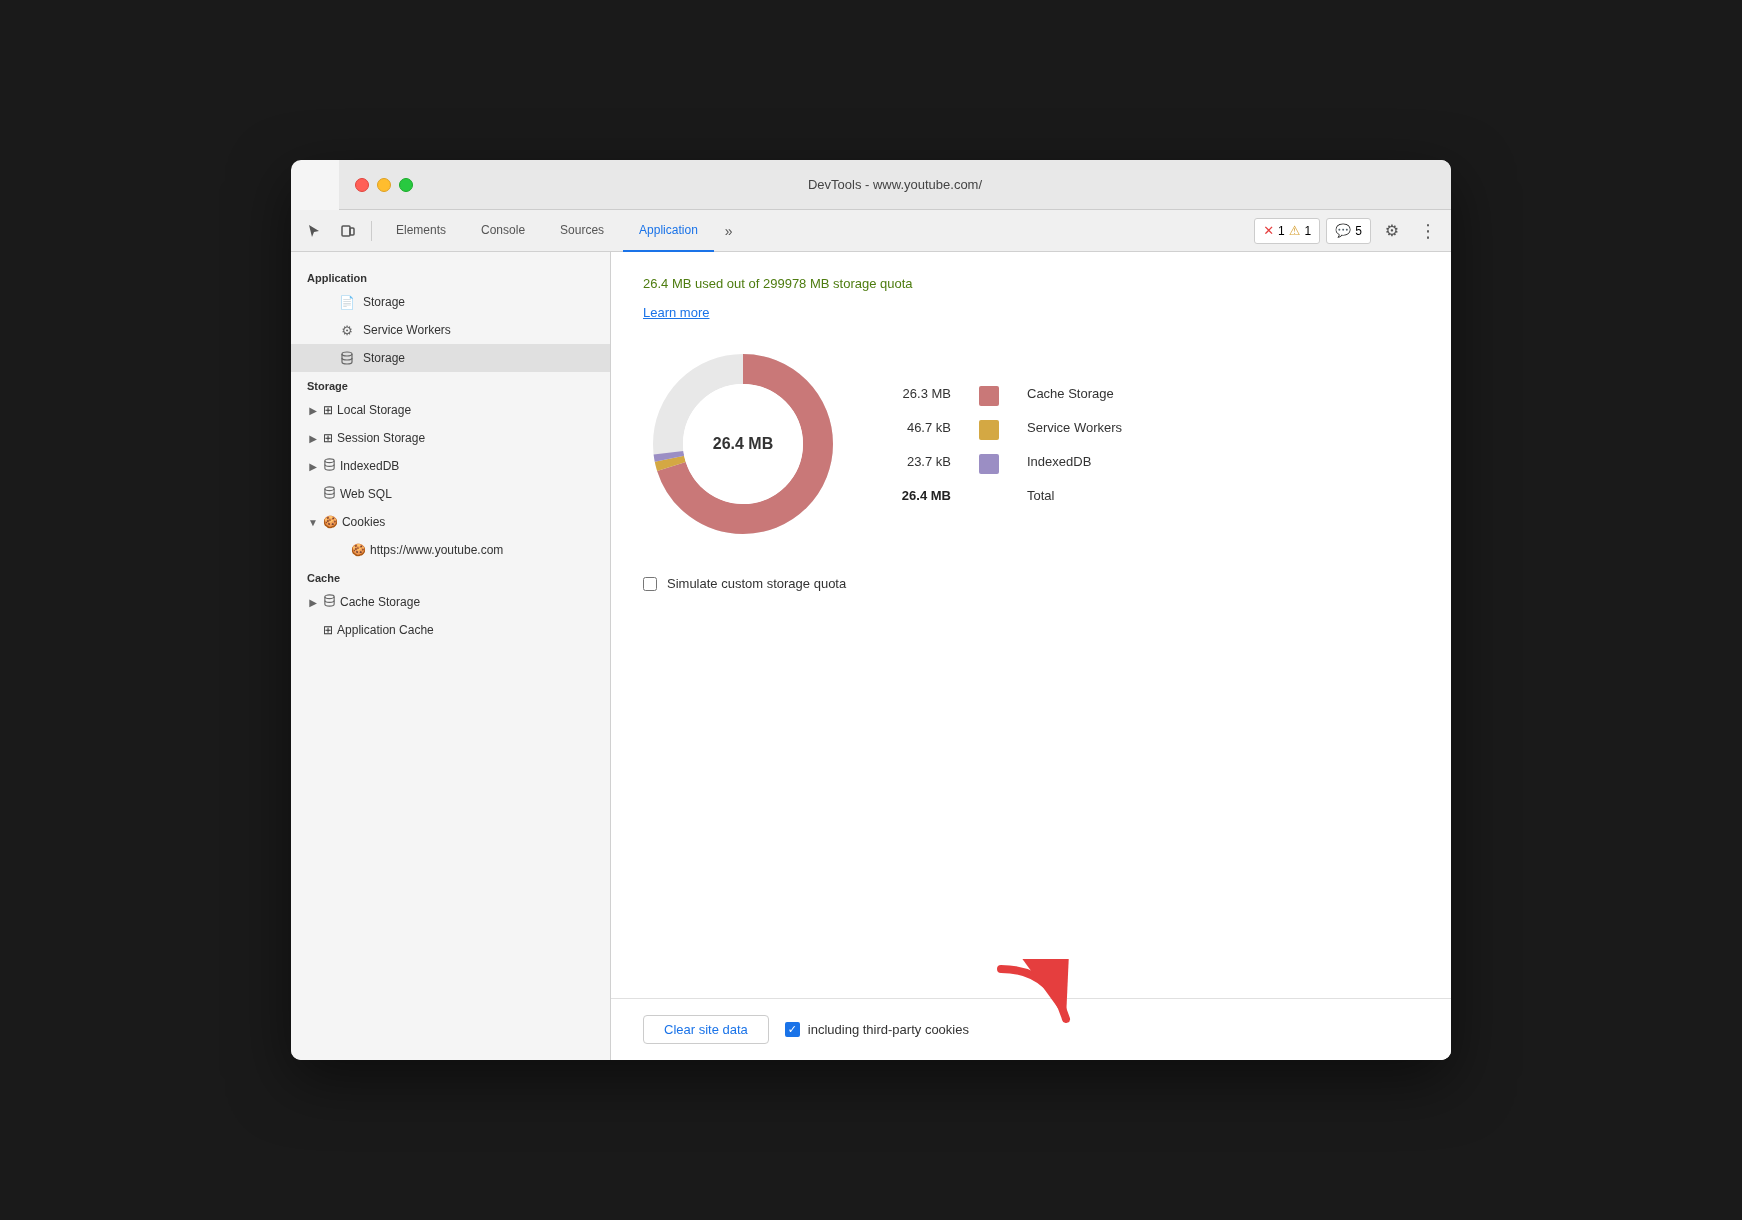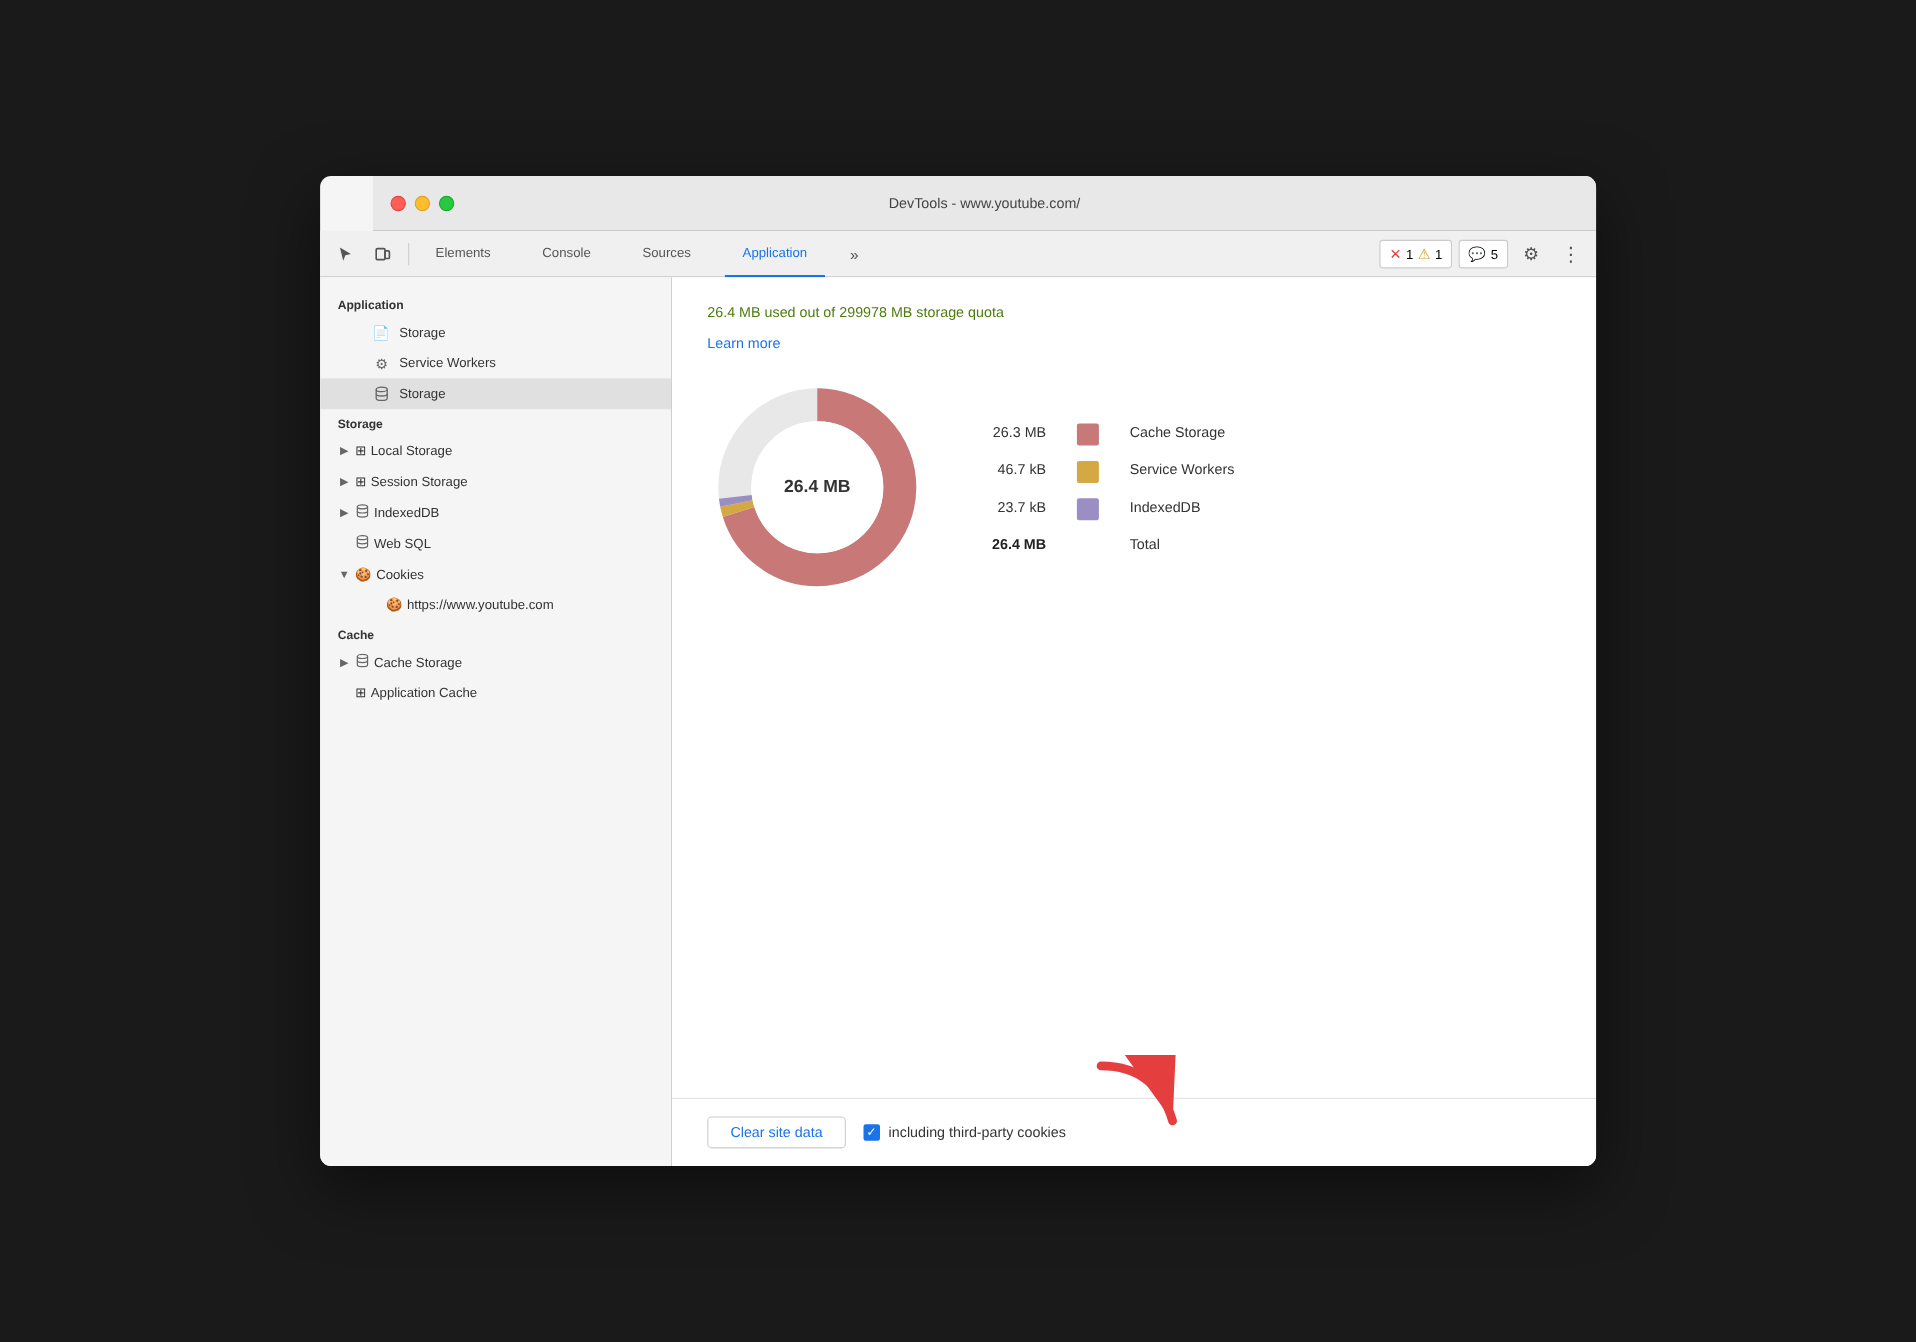--- a/index.html
+++ b/index.html
@@ -76,21 +76,21 @@
       align-items: center;
       justify-content: center;
       border-radius: 3px;
       color: #555;
       font-size: 14px;
     }
     .toolbar-sep { width: 1px; height: 20px; background: #ccc; margin: 0 4px; }
     .toolbar-tabs {
       display: flex;
       align-items: flex-end;
-      gap: 15px;
+      gap: 3px;
       flex: 1;
     }
     .tab {
       padding: 0 16px;
       height: 42px;
       display: flex;
       align-items: center;
       font-size: 12px;
       color: #555;
       cursor: pointer;
@@ -218,20 +218,21 @@
       margin-bottom: 8px;
     }
     .usage-desc {
       font-size: 13px;
       color: #4d7c0f;
       margin-bottom: 12px;
     }
     .learn-more {
       font-size: 13px;
       color: #1a73e8;
+      text-decoration: underline;
       cursor: pointer;
       display: inline-block;
       margin-bottom: 24px;
     }
     
     .chart-area {
       display: flex;
       align-items: center;
       gap: 48px;
       margin-bottom: 32px;
@@ -560,20 +561,24 @@
             </div>
             <div class="legend-row">
               <span class="legend-total-value">26.4 MB</span>
               <div style="width:20px;"></div>
               <span class="legend-name" style="font-weight:400;">Total</span>
             </div>
           </div>
         </div>
 
         
+        <div class="checkbox-row">
+          <input type="checkbox" class="checkbox-input" style="">
+          <label class="checkbox-label">Simulate custom storage quota</label>
+        </div>
       </div>
 
       <div class="bottom-section">
 
         <div class="red-arrow">
           <svg width="90" height="80" viewBox="0 0 90 80">
             <defs>
               <marker id="arrowhead" markerWidth="10" markerHeight="7" refX="10" refY="3.5" orient="auto">
                 <polygon points="0 0, 10 3.5, 0 7" fill="#e53e3e"></polygon>
               </marker>

